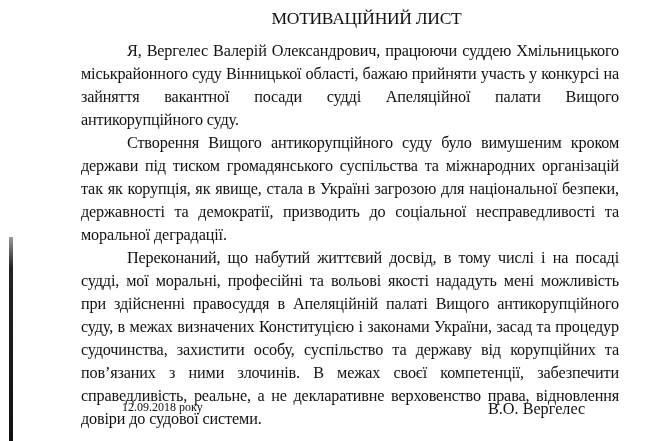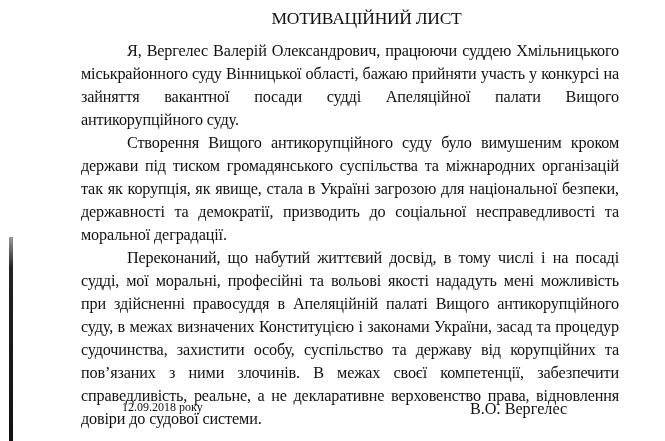--- a/index.html
+++ b/index.html
@@ -18,21 +18,21 @@
   .body {
     position: absolute; left: 81px; top: 40px; width: 538px;
     font-size: 16.2px; line-height: 23px; text-align: justify;
     letter-spacing: -0.15px;
   }
   .body p { margin: 0; text-indent: 46px; }
   .date {
     position: absolute; left: 122px; top: 400px; font-size: 12px;
   }
   .sign {
-    position: absolute; left: 470px; top: 400px; font-size: 16.2px; text-align: center;
+    position: absolute; left: 488px; top: 400px; font-size: 16.2px; text-align: center;
   }
 </style>
 </head>
 <body>
 
 <div class="edge-line"></div>
 
 <div class="title">МОТИВАЦІЙНИЙ ЛИСТ</div>
 
 <div class="body">

